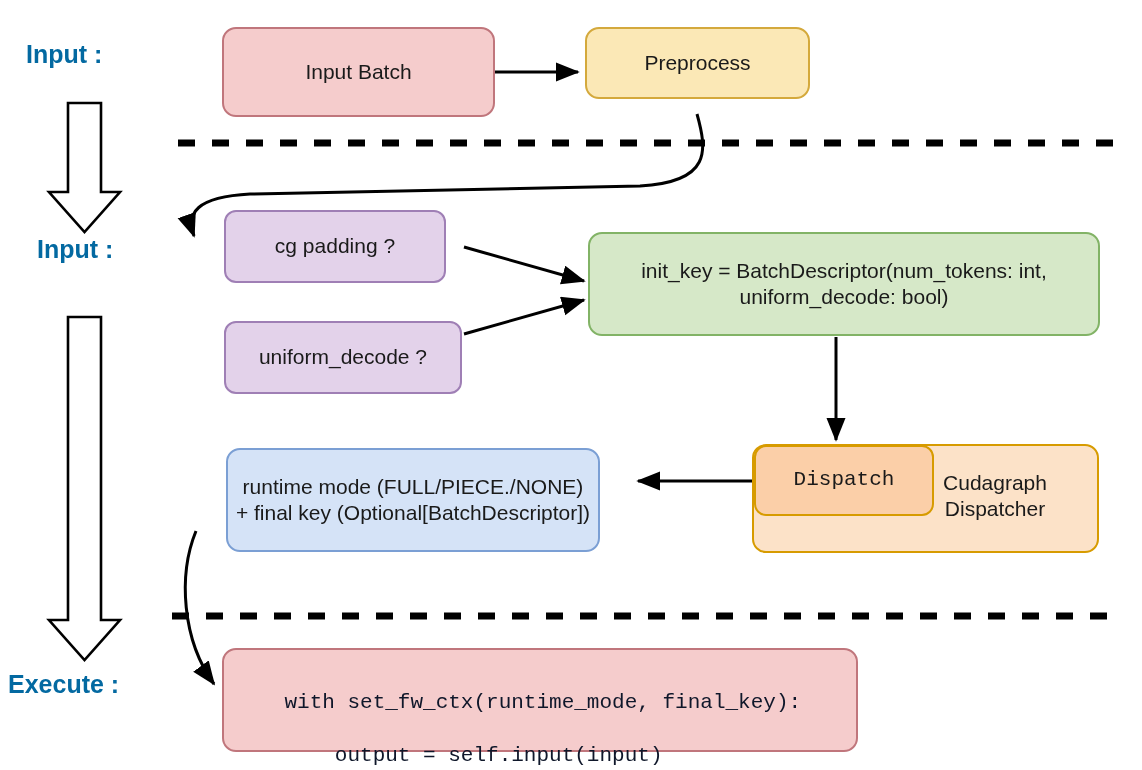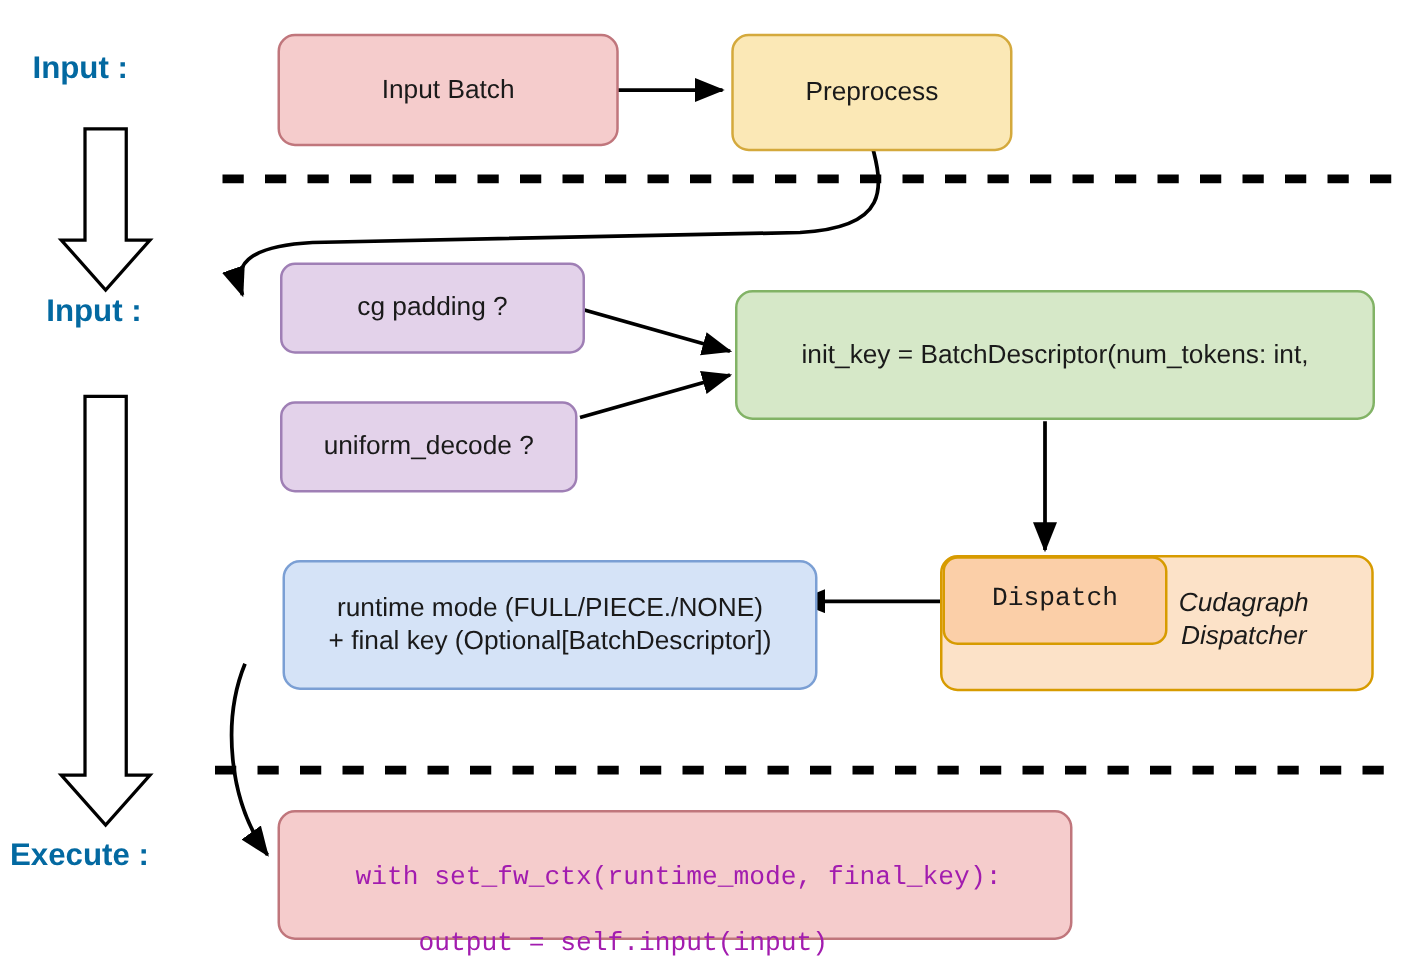--- a/index.html
+++ b/index.html
@@ -45,21 +45,21 @@
     border-style: solid;
     border-width: 2px;
   }
   .node-code {
     display: block;
     text-align: left;
     font-family: "Liberation Mono", monospace;
     font-size: 21px;
     white-space: pre;
     padding: 14px 0 0 10px;
-    color: #a21caf;
+    color: #0f172a;
   }
   .node.pink   { background: #f5cccc; border-color: #c0767c; }
   .node.yellow { background: #fbe8b6; border-color: #d4a93c; }
   .node.purple { background: #e3d2ea; border-color: #9f7fb5; }
   .node.green  { background: #d6e8c8; border-color: #82b366; }
   .node.blue   { background: #d5e3f7; border-color: #7b9fd4; }
   .node.orange-outer { background: #fce2c8; border-color: #d79b00; }
   .node.orange-inner { background: #fbcfa8; border-color: #d79b00; }
 </style>
 </head>
@@ -100,43 +100,44 @@
 
     <line x1="752" y1="481" x2="638" y2="481" stroke="#000000" stroke-width="3" marker-end="url(#arrowhead)"></line>
 
     <path d="M 196,531 C 178,575 182,640 214,684" fill="none" stroke="#000000" stroke-width="3" marker-end="url(#arrowhead)"></path>
   </svg>
 
   <div class="node pink" style="left:222px; top:27px; width:273px; height:90px; border-radius:14px;">
     <span>Input Batch</span>
   </div>
 
-  <div class="node yellow" style="left:585px; top:27px; width:225px; height:94px; border-radius:14px;">
+  <div class="node yellow" style="left:585px; top:27px; width:225px; height:72px; border-radius:14px;">
     <span>Preprocess</span>
   </div>
 
-  <div class="node purple" style="left:224px; top:210px; width:244px; height:73px; border-radius:12px;">
+  <div class="node purple" style="left:224px; top:210px; width:222px; height:73px; border-radius:12px;">
     <span>cg padding ?</span>
   </div>
 
   <div class="node purple" style="left:224px; top:297px; width:238px; height:73px; border-radius:12px;margin-top:24px;">
     <span>uniform_decode ?</span>
   </div>
 
   <div class="node green" style="left:588px; top:232px; width:512px; height:104px; border-radius:14px; flex-direction:column;">
     <span>init_key = BatchDescriptor(num_tokens: int,</span>
+    <span>uniform_decode: bool)</span>
   </div>
 
-  <div class="node blue" style="left:226px; top:448px; width:428px; height:104px; border-radius:14px; flex-direction:column;">
+  <div class="node blue" style="left:226px; top:448px; width:374px; height:104px; border-radius:14px; flex-direction:column;">
     <span>runtime mode (FULL/PIECE./NONE)</span>
     <span>+ final key (Optional[BatchDescriptor])</span>
   </div>
 
   <div class="node orange-outer" style="left:752px; top:444px; width:347px; height:109px; border-radius:14px; justify-content:flex-end; align-items:center; flex-direction:column; padding:12px 22px 0 0;">
-    <div style="position:absolute; right:22px; top:24px; text-align:center; width:160px;font-style:italic;">
+    <div style="position:absolute; right:22px; top:24px; text-align:center; width:160px;">
       <span>Cudagraph</span><br>
       <span>Dispatcher</span>
     </div>
   </div>
 
   <div class="node orange-inner" style="left:754px; top:445px; width:180px; height:71px; border-radius:12px;font-family:Liberation Mono, monospace;">
     <span>Dispatch</span>
   </div>
 
   <div class="node pink node-code" style="left:222px; top:648px; width:636px; height:104px; border-radius:14px;">

